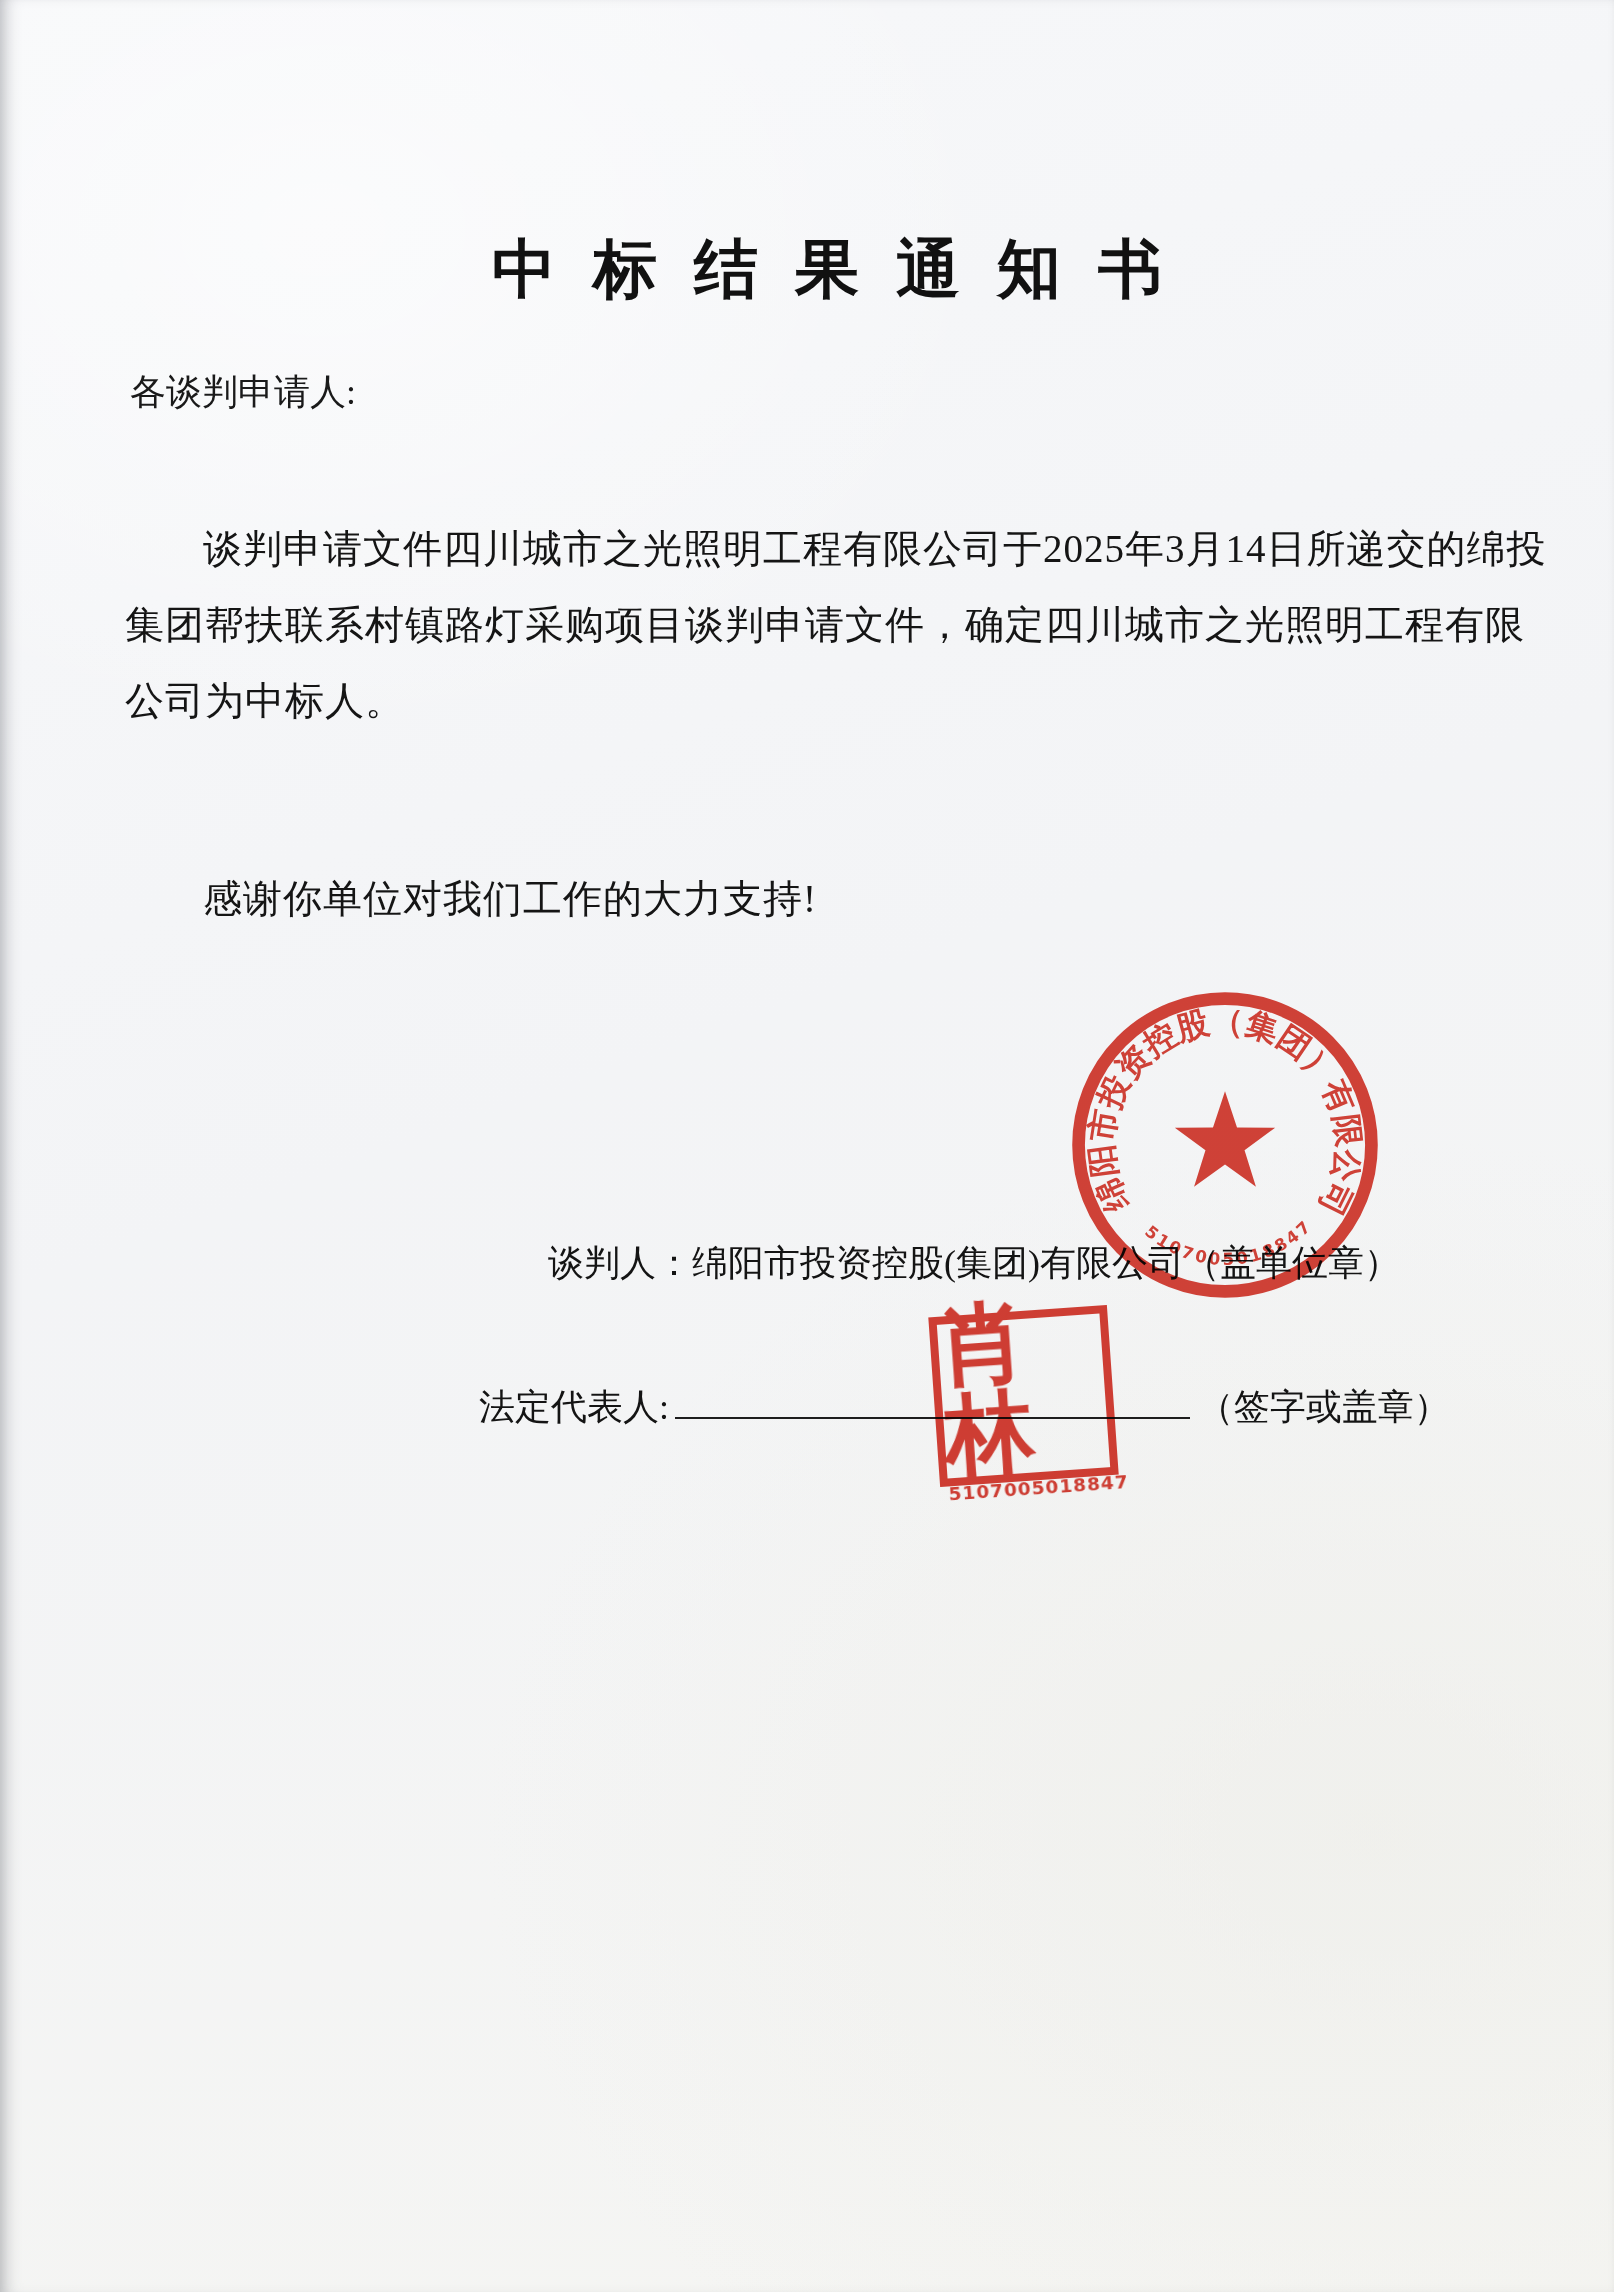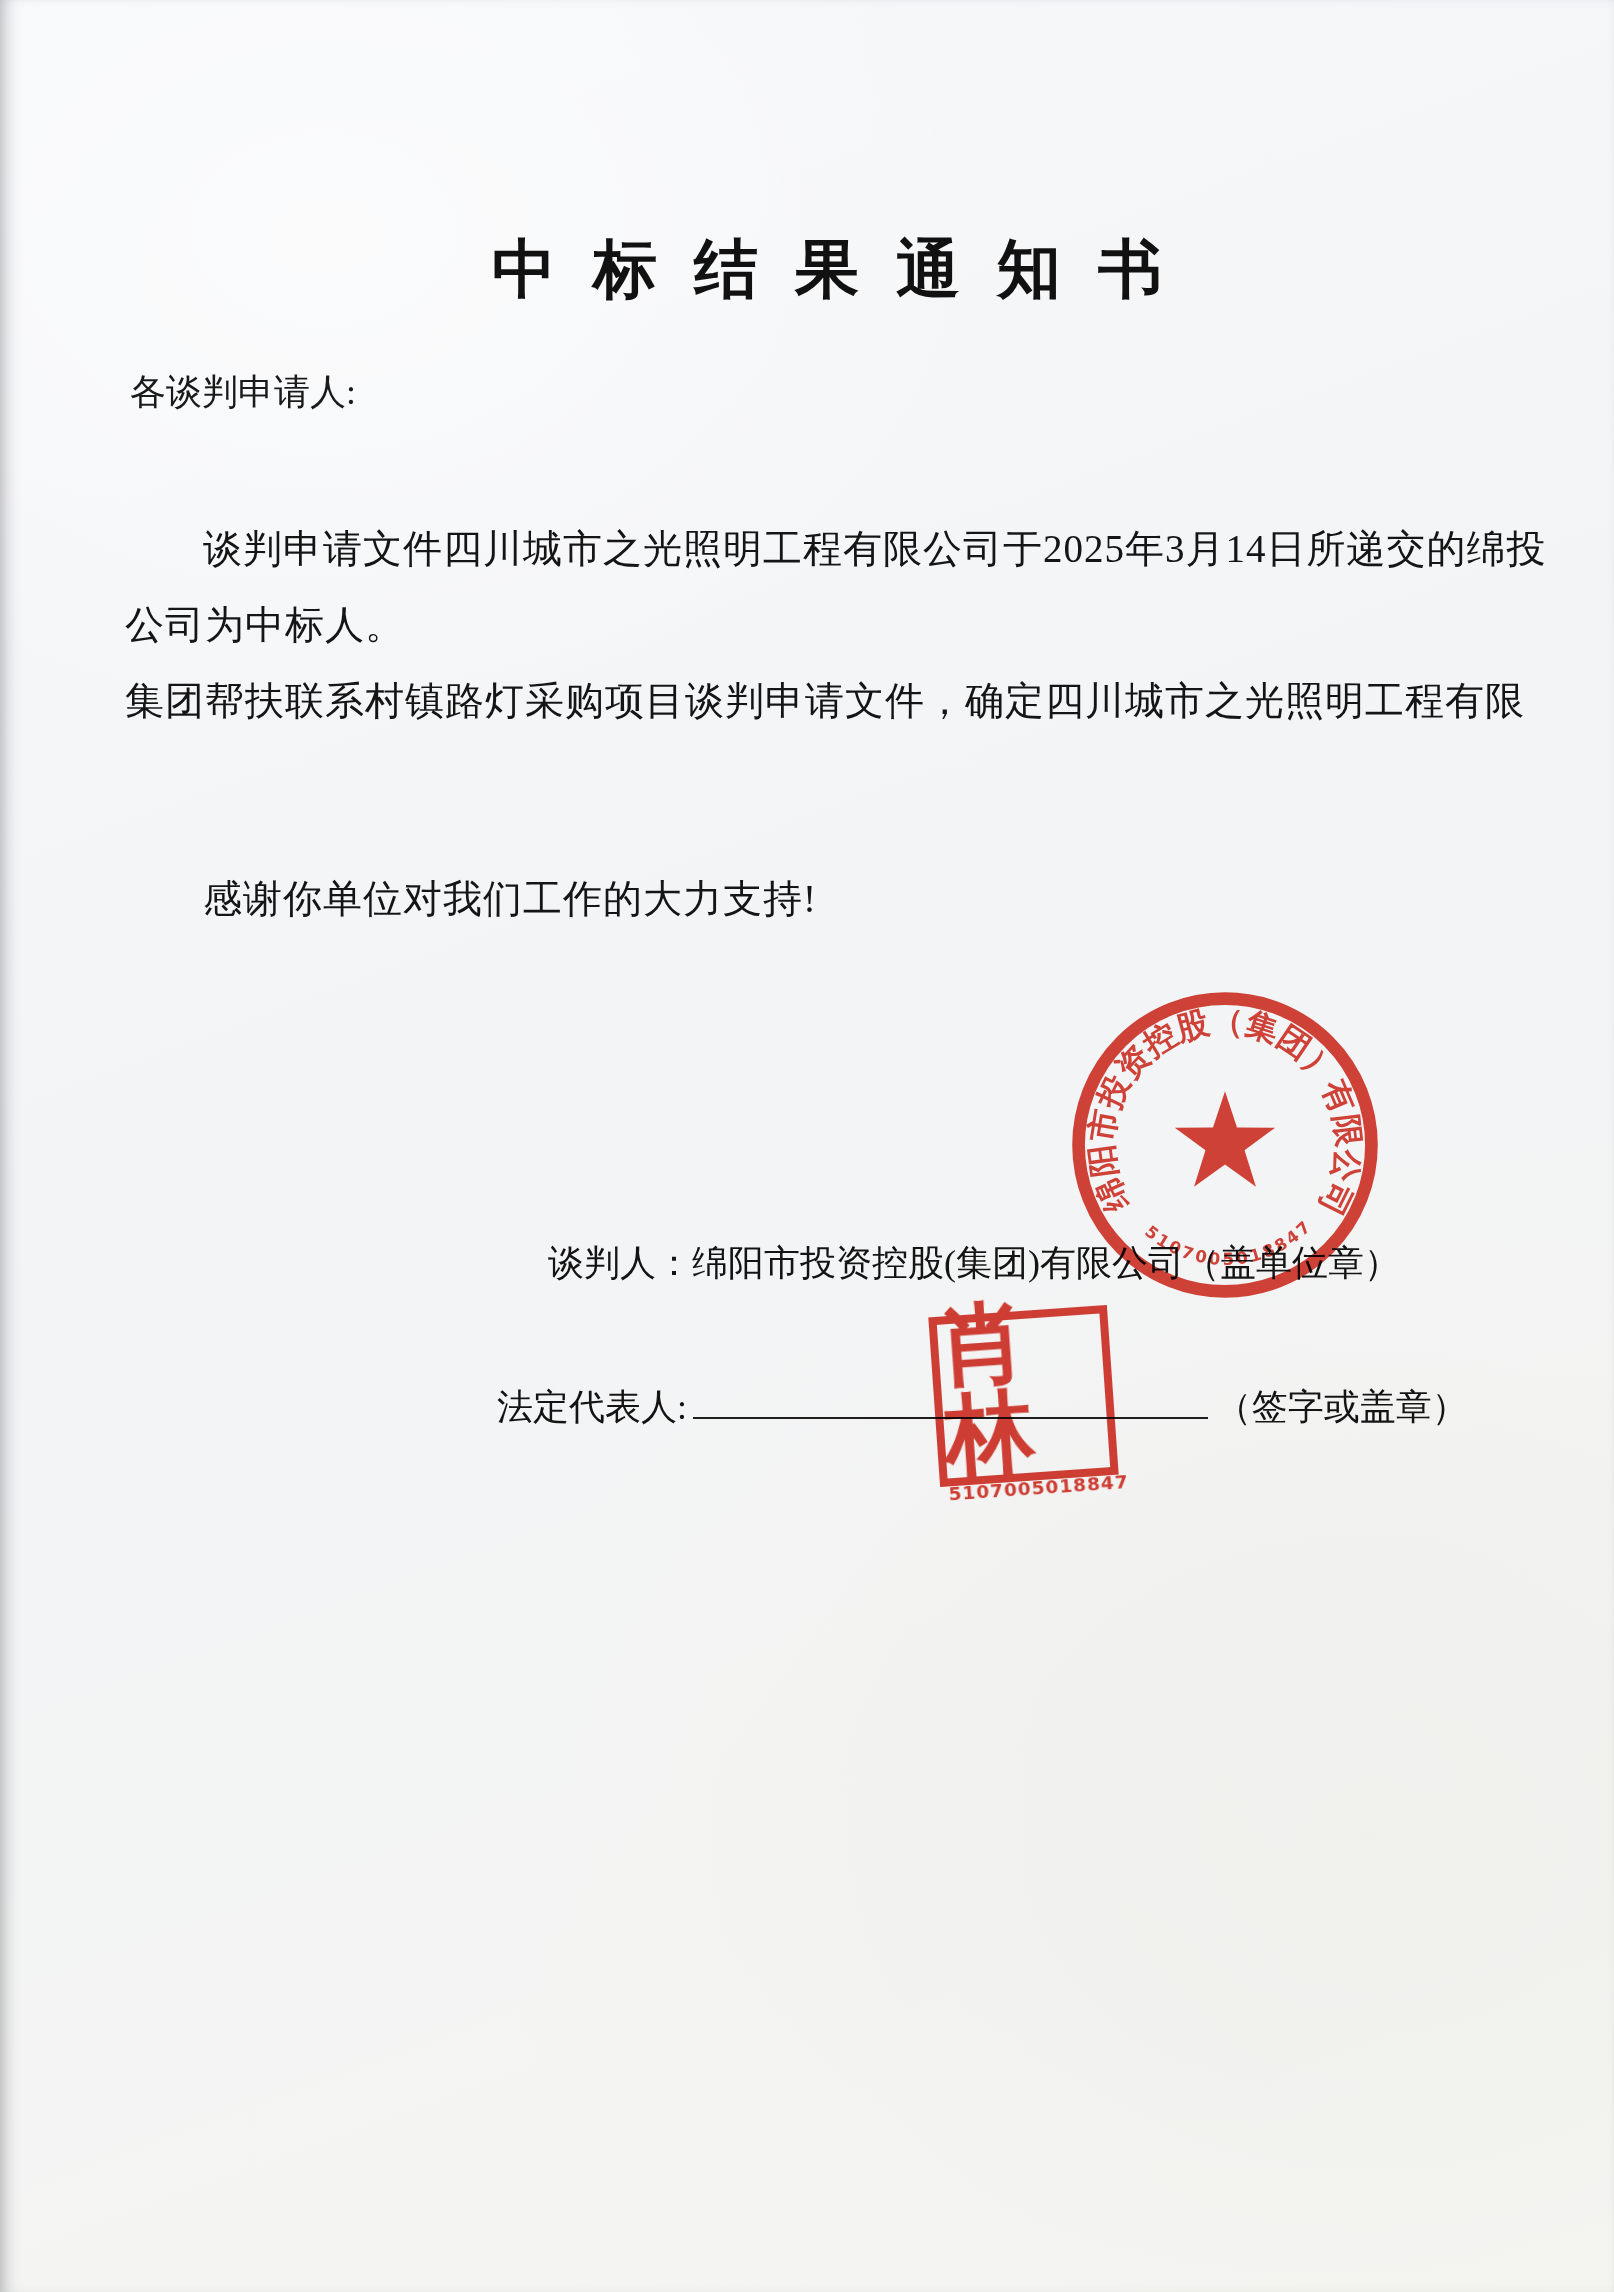--- a/index.html
+++ b/index.html
@@ -43,21 +43,21 @@
   }
   .thanks{
     position:absolute;left:125px;top:872px;
     font-size:39px;letter-spacing:1px;color:#151515;text-indent:78px;
   }
   .sig-negotiator{
     position:absolute;left:548px;top:1239px;
     font-size:36px;color:#141414;white-space:nowrap;
   }
   .sig-legal{
-    position:absolute;left:497px;top:1383px;
+    position:absolute;left:479px;top:1383px;
     font-size:36px;color:#141414;white-space:nowrap;
   }
   .blank-line{
     display:inline-block;width:515px;height:33px;
     border-bottom:2.9px solid #1d1d1d;
     vertical-align:baseline;margin:0 7.8px 0 5.9px;
   }
   .sig-date{
     position:absolute;top:1541px;right:146px;
     font-size:38px;letter-spacing:4.9px;color:#141414;white-space:nowrap;
@@ -90,22 +90,22 @@
 <body>
 
 <div class="page">
 
   <div class="title">中标结果通知书</div>
 
   <div class="salutation">各谈判申请人:</div>
 
   <div class="body-para">
     <span class="body-line indent"><span>谈判申请文件</span><span class="u">四川城市之光照明工程有限公司</span><span>于2025年3月14日所递交的</span><span class="u">绵投</span></span>
+    <span class="body-line"><span class="u">集团帮扶联系村镇路灯采购项目</span><span>谈判申请文件，确定</span><span class="u">四川城市之光照明工程有限</span></span>
     <span class="body-line"><span class="u">公司</span><span>为中标人。</span></span>
-    <span class="body-line"><span class="u">集团帮扶联系村镇路灯采购项目</span><span>谈判申请文件，确定</span><span class="u">四川城市之光照明工程有限</span></span>
   </div>
 
   <div class="thanks">感谢你单位对我们工作的大力支持!</div>
 
   <div class="sig-negotiator"><span>谈判人：</span><span class="u">绵阳市投资控股(集团)有限公司</span><span>（盖单位章）</span></div>
 
   <div class="sig-legal"><span>法定代表人:</span><span class="blank-line"></span><span>（签字或盖章）</span></div>
 
 
   <svg class="round-seal" viewBox="0 0 336 336" xmlns="http://www.w3.org/2000/svg">

